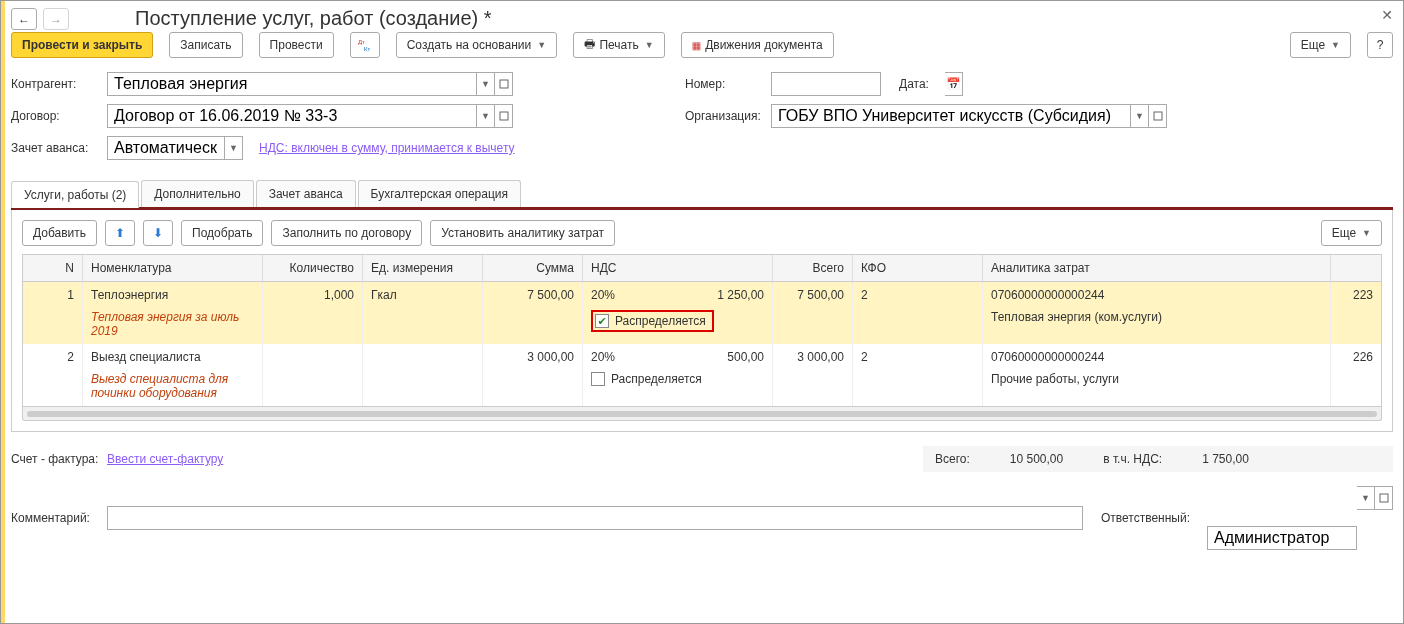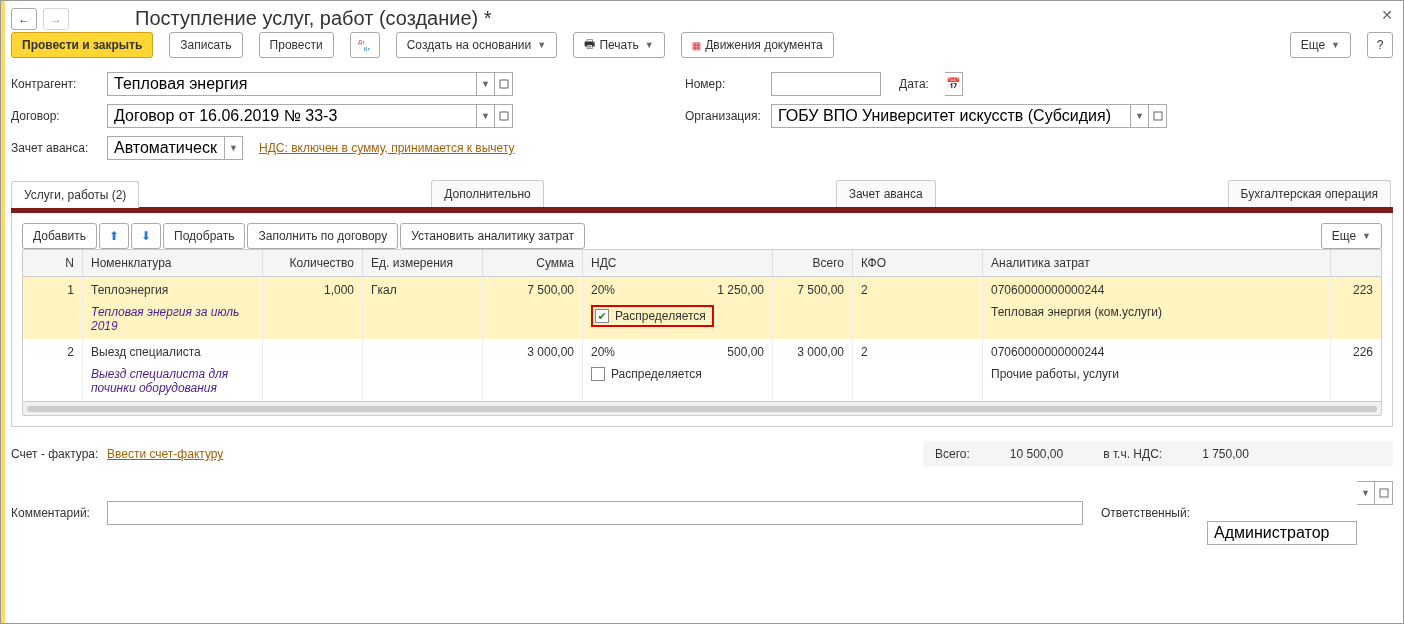--- a/index.html
+++ b/index.html
@@ -23,48 +23,48 @@
 .btn-icon { width: 30px; justify-content:center; padding:0; }
 .spacer { flex: 1; }
 .btn .caret { font-size: 9px; margin-left: 2px; color:#666; }
 
 .form-row { display: flex; align-items: center; margin-bottom: 8px; gap: 6px; }
 .form-row label { width: 90px; }
 .input-combo { display: flex; }
 .input-combo input { border: 1px solid #aaa; height: 24px; padding: 2px 6px; font-size: 16px; }
 .input-combo .dd { border: 1px solid #aaa; border-left:none; width: 18px; height:24px; display:flex; align-items:center; justify-content:center; background:#fff; cursor:pointer; font-size:9px; color:#666; }
 .input-combo .sq { border: 1px solid #aaa; border-left:none; width: 18px; height:24px; display:flex; align-items:center; justify-content:center; background:#fff; cursor:pointer; }
-.link-inline { color: #a16207; text-decoration: underline; cursor:pointer; }
-
-.inner-tabs { display: flex; border-bottom: 6px solid #7f1d1d; margin-top: 20px; justify-content: space-between; }
+.link-inline { color: #8b5cf6; text-decoration: underline; cursor:pointer; }
+
+.inner-tabs { display: flex; border-bottom: 3px solid #7f1d1d; margin-top: 20px; }
 .inner-tabs .tab { padding: 6px 12px; border: 1px solid #ccc; border-bottom: none; margin-right: 2px; background: #fafafa; cursor:pointer; border-radius: 3px 3px 0 0; }
 .inner-tabs .tab.active { background: #fff; position: relative; top: 1px; }
 
 .tab-body { border: 1px solid #ccc; border-top:none; padding: 10px; }
-.sub-toolbar { display:flex; gap:2px; margin-bottom:0; align-items:center; }
+.sub-toolbar { display:flex; gap:8px; margin-bottom:8px; align-items:center; }
 
 .grid { border: 1px solid #ccc; width: 100%; }
 .grid-head { display:flex; background:#f5f5f5; border-bottom:1px solid #ccc; }
 .grid-head > div { padding: 6px 8px; border-right: 1px solid #ddd; font-size:12px; }
 .grid-row { display:flex; }
 .grid-row > div { padding: 6px 8px; border-right: 1px solid #eee; font-size:12px; }
 .grid-row.sel { background: #fff4c2; }
 .grid-row.sub { }
 .grid-row.sub > div { padding-top:2px; }
 .col-n { width: 60px; text-align:right; }
 .col-nom { width: 180px; }
 .col-qty { width: 100px; text-align:right; }
 .col-unit { width: 120px; }
 .col-sum { width: 100px; text-align:right; }
 .col-vat { width: 190px; }
 .col-total { width: 80px; text-align:right; }
 .col-kfo { width: 130px; }
 .col-an { flex:1; }
 .col-last { width: 50px; text-align:right; border-right:none !important; }
-.italic { font-style: italic; color: #4c1d95; }
+.italic { font-style: italic; color: #c2410c; }
 .chk { display:inline-flex; align-items:center; gap:6px; }
 .chk-box { width:14px; height:14px; border:1px solid #888; display:inline-flex; align-items:center; justify-content:center; font-size:11px; color:#2a8a2a; background:#fff; }
 .chk.highlight { border: 2px solid #d00; padding: 2px 6px 2px 2px; }
 .scroll-dummy { height:14px; background:#f0f0f0; border:1px solid #ccc; border-top:none; border-radius:0 0 3px 3px; position:relative; }
 .scroll-dummy::before { content:''; position:absolute; left:4px; right:4px; top:4px; height:6px; background:#ccc; border-radius:3px; }
 
 .footer-row { display:flex; align-items:center; margin-top: 14px; gap: 6px; }
 .totals-box { background:#f5f5f5; padding: 6px 12px; display:flex; gap:40px; min-width:470px; justify-content:flex-start; }
 .totals-box span.val { font-weight: normal; }
 

